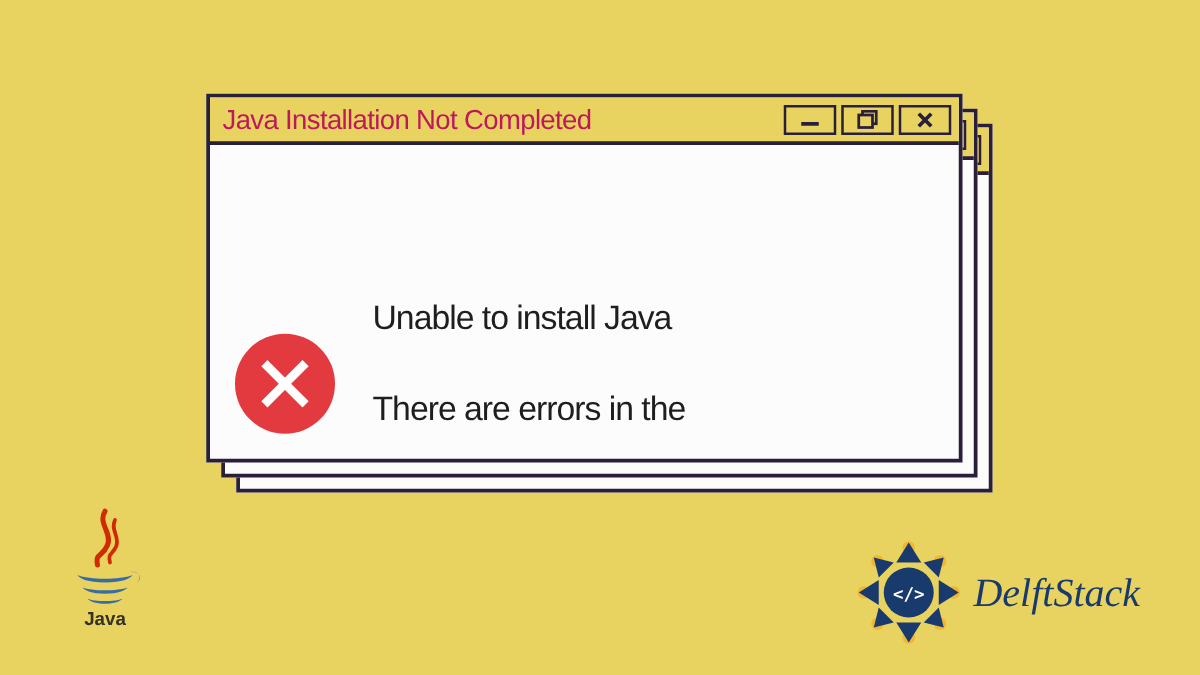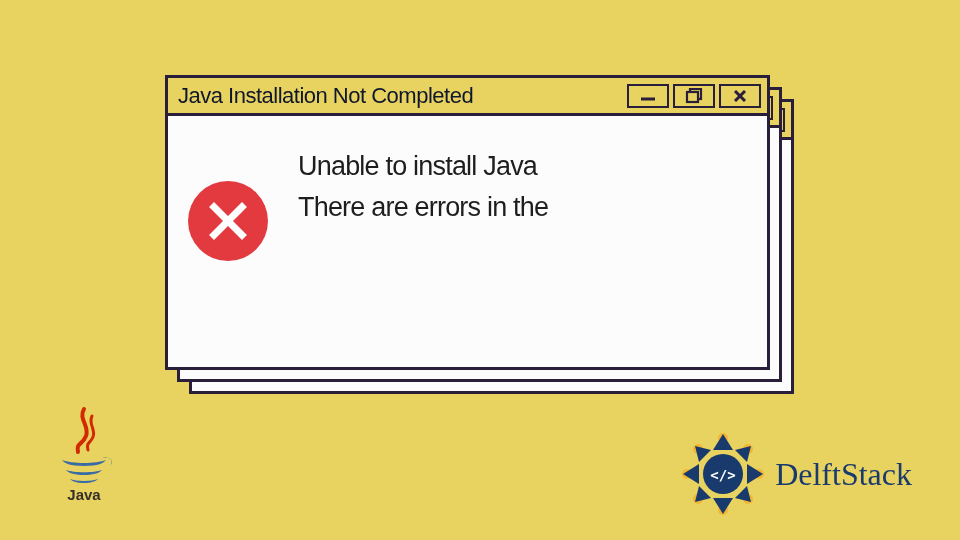--- a/index.html
+++ b/index.html
@@ -32,41 +32,41 @@
     height: 38px;
     border-bottom: 3px solid #2a1f3b;
     background: #e9d360;
     display: flex;
     align-items: center;
     justify-content: space-between;
     padding: 0 6px 0 10px;
   }
   .titlebar-text {
     font-size: 22px;
-    color: #0f172a;
+    color: #be185d;
     letter-spacing: -0.5px;
   }
   .titlebar-controls {
     display: flex;
     gap: 4px;
   }
   .ctrl {
     width: 42px;
     height: 24px;
     border: 2.5px solid #2a1f3b;
     display: flex;
     align-items: center;
     justify-content: center;
     background: #e9d360;
   }
   .ctrl svg { display: block; }
   .window-body {
     padding: 20px 30px 20px 20px;
     display: flex;
-    align-items: flex-start;
+    align-items: flex-end;
     height: calc(100% - 38px);
   }
   .error-icon {
     width: 80px;
     height: 80px;
     border-radius: 50%;
     background: #e23a3f;
     display: flex;
     align-items: center;
     justify-content: center;
@@ -77,21 +77,21 @@
   .msg-area {
     margin-left: 30px;
     margin-top: 10px;
   }
   .msg-line {
     font-size: 27px;
     color: #1e1e1e;
     line-height: 1.5;
     letter-spacing: -0.8px;
   }
-  .msg-line.second { }
+  .msg-line.second { margin-top: 32px; }
   .java-logo {
     position: absolute;
     left: 48px;
     bottom: 36px;
     width: 72px;
     height: 100px;
   }
   .delft-logo {
     position: absolute;
     right: 48px;
@@ -101,20 +101,21 @@
     gap: 8px;
   }
   .delft-emblem {
     width: 88px;
     height: 88px;
   }
   .delft-text {
     font-family: Georgia, serif;
     font-size: 32px;
     color: #193a6d;
+    font-style: italic;
   }
 </style>
 </head>
 <body>
 
 <div class="window-stack">
   <div class="window back2">
     <div class="titlebar">
       <span></span>
       <div class="titlebar-controls">

